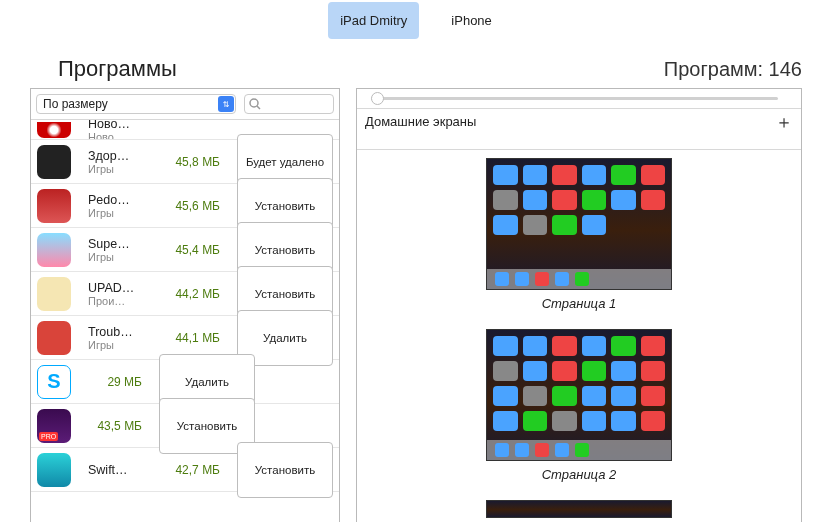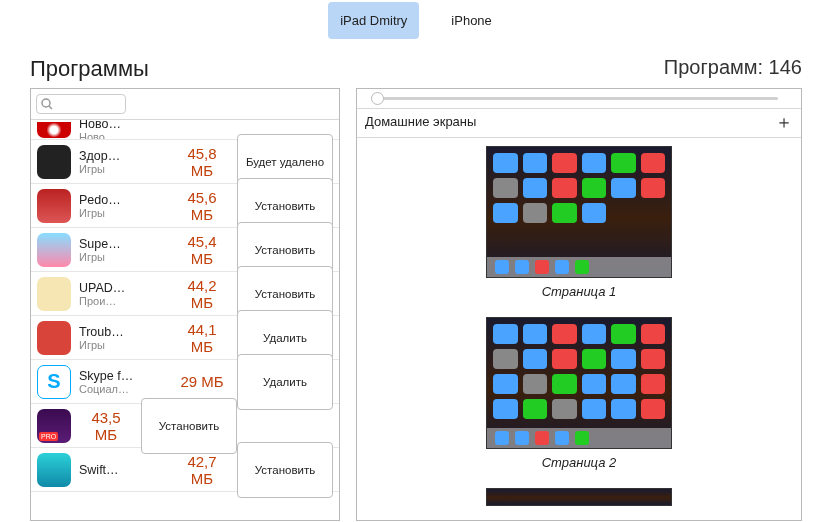--- a/index.html
+++ b/index.html
@@ -27,22 +27,23 @@
     padding: 11px 12px;
     border-radius: 4px;
     font-size: 13px;
   }
   .tab.active { background: #b9d6f7; }
 
   
   .header-row {
     display: flex;
     justify-content: space-between;
-    align-items: flex-start;
+    align-items: center;
     padding: 22px 30px 6px 30px;
+    margin-left: 28px;
   }
   .header-row h2 { font-size: 22px; font-weight: 400; margin: 0; }
   .count { font-size: 20px; color: #333; }
 
   
   .columns {
     display: flex;
     gap: 16px;
     padding: 0 30px;
   }
@@ -93,37 +94,37 @@
     padding-left: 20px;
     position: relative;
   }
   .search-icon-svg { position: absolute; left: 3px; top: 2px; }
 
   
   .app-list { height: 400px; overflow: hidden; }
   .app-row {
     display: flex;
     align-items: center;
-    gap: 8px;
+    gap: 17px;
     border-bottom: 1px solid #e6e6e6;
     height: 44px;
     padding: 0 6px;
   }
   .app-icon {
     width: 34px; height: 34px; border-radius: 7px;
     flex-shrink: 0;
   }
   .app-text { flex: 1; min-width: 0; }
   .app-name {
     font-size: 12.5px;
     white-space: nowrap; overflow: hidden; text-overflow: ellipsis;
     max-width: 60px;
   }
   .app-genre { font-size: 11px; color: #888; }
-  .app-size { width: 54px; font-size: 15px; color: #c2410c; text-align: center; }
+  .app-size { width: 54px; font-size: 12px; color: #4d7c0f; text-align: right; }
   .app-btn {
     border: 1px solid #bdbdbd;
     border-radius: 4px;
     font-size: 11.5px;
     width: 96px;
     text-align: center;
     padding: 21px 4px;
     background: #fff;
     cursor: pointer;
   }
@@ -144,21 +145,21 @@
     width: 13px; height: 13px;
     background: #fff;
     border: 1px solid #bbb;
     border-radius: 50%;
   }
 
   .section-header {
     display: flex; justify-content: space-between;
     align-items: center;
     font-size: 13px;
-    padding: 5px 8px 8px 8px;
+    padding: 5px 8px 20px 8px;
     border-top: 1px solid #d8d8d8;
     border-bottom: 1px solid #d8d8d8;
   }
   .plus { font-size: 18px; line-height: 14px; color:#333; }
 
   .pages {
     overflow: hidden;
     height: 380px;
     padding-top: 8px;
   }
@@ -219,20 +220,24 @@
 
 <div class="header-row">
   <h2>Программы</h2>
   <div class="count">Программ: 146</div>
 </div>
 
 <div class="columns">
 
   <div class="col-left">
     <div class="sort-bar">
+      <div class="sort-select">
+        <span>По размеру</span>
+        <span class="arrows">⇅</span>
+      </div>
       <div class="search-box">
         <svg class="search-icon-svg" width="14" height="14" viewBox="0 0 14 14">
             <circle cx="6" cy="6" r="4" fill="none" stroke="#999" stroke-width="1.5"></circle>
             <line x1="9" y1="9" x2="12" y2="12" stroke="#999" stroke-width="1.5"></line>
           </svg>
       </div>
     </div>
 
     <div class="app-list" id="app-list">
         <div class="app-row" style="height: 20px; padding-top: 0px; overflow: hidden;">
@@ -284,24 +289,20 @@
           <div class="app-icon ic5"></div>
           <div class="app-text">
             <div class="app-name">Troub…</div>
             <div class="app-genre">Игры</div>
           </div>
           <div class="app-size">44,1 МБ</div>
           <div class="app-btn">Удалить</div>
         </div>
         <div class="app-row">
           <div class="app-icon ic6"></div>
-          <div class="app-text">
-            <div class="app-name">Skype f…</div>
-            <div class="app-genre">Социал…</div>
-          </div>
           <div class="app-size">29 МБ</div>
           <div class="app-btn">Удалить</div>
         </div>
         <div class="app-row">
           <div class="app-icon ic7"></div>
           <div class="app-size">43,5 МБ</div>
           <div class="app-btn">Установить</div>
         </div>
         <div class="app-row">
           <div class="app-icon ic8"></div>

